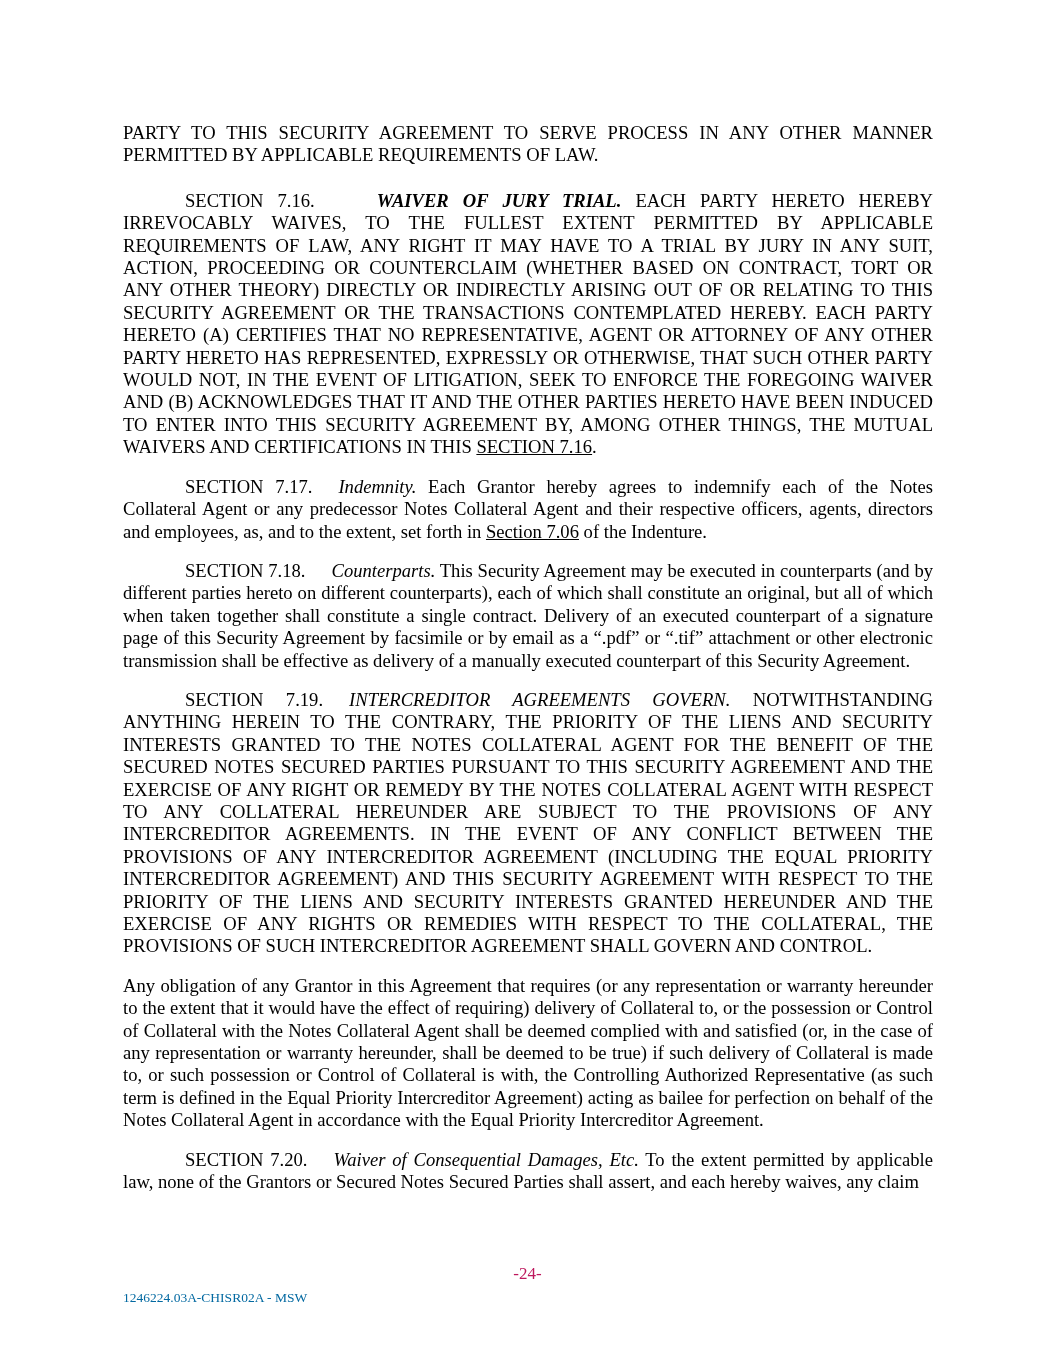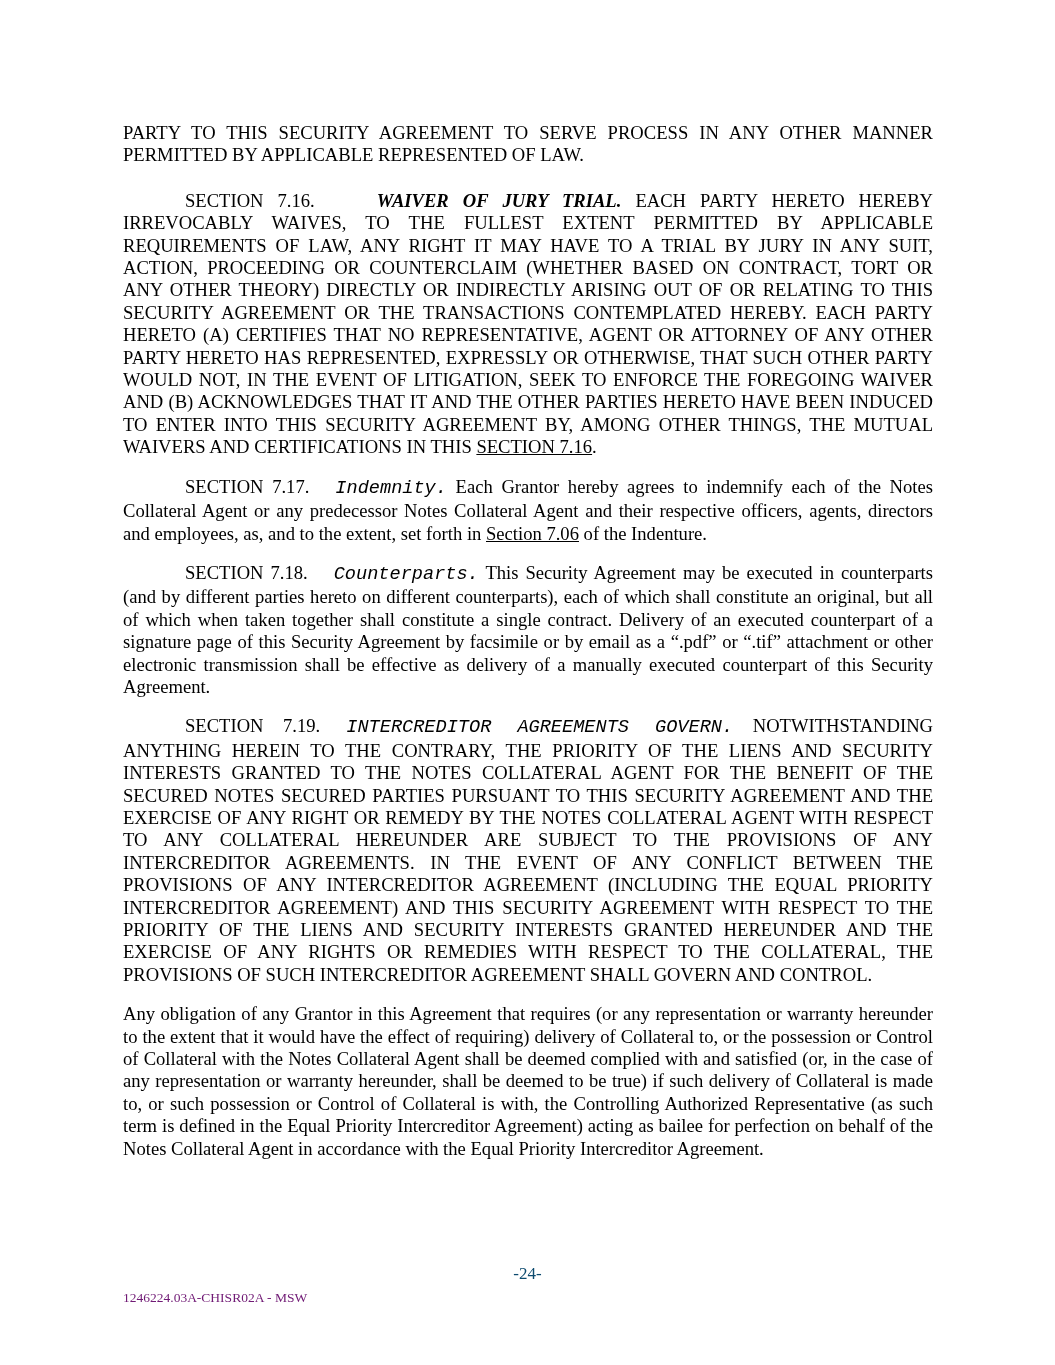--- a/index.html
+++ b/index.html
@@ -27,59 +27,60 @@
     font-size: 18.6px;
     line-height: 22.4px;
     text-align: justify;
     color: #000000;
   }
   p.para.first {
     margin-bottom: 23px;
   }
   .indent { text-indent: 62px; }
   .b  { font-weight: normal; }
-  .i  { font-style: italic; font-family: Liberation Mono, monospace; }
+  .i  { font-style: italic; }
   .bi { font-weight: bold; font-style: italic; margin-left: 36px; }
   .u  { text-decoration: underline; }
   .tab { display: inline-block; width: 26px; }
   .page-number {
     position: absolute;
     top: 1264px;
     left: 0;
     width: 100%;
     text-align: center;
     font-size: 17px;
     line-height: 20px;
-    color: #0c4a6e;
+    color: #be185d;
   }
   .doc-id {
     position: absolute;
     top: 1290px;
     left: 123px;
     font-size: 13.5px;
     line-height: 16px;
-    color: #701a75;
+    color: #0369a1;
   }
 </style>
 </head>
 <body>
 
 <div class="page">
   <div class="content">
 
-    <p class="para first"><span>PARTY TO THIS SECURITY AGREEMENT TO SERVE PROCESS IN ANY OTHER MANNER PERMITTED BY APPLICABLE REPRESENTED OF LAW.</span></p>
+    <p class="para first"><span>PARTY TO THIS SECURITY AGREEMENT TO SERVE PROCESS IN ANY OTHER MANNER PERMITTED BY APPLICABLE REQUIREMENTS OF LAW.</span></p>
 
     <p class="para indent"><span>SECTION 7.16.</span><span class="tab"></span><span class="bi">WAIVER OF JURY TRIAL.</span><span class="b">  EACH PARTY HERETO HEREBY IRREVOCABLY WAIVES, TO THE FULLEST EXTENT PERMITTED BY APPLICABLE REQUIREMENTS OF LAW, ANY RIGHT IT MAY HAVE TO A TRIAL BY JURY IN ANY SUIT, ACTION, PROCEEDING OR COUNTERCLAIM (WHETHER BASED ON CONTRACT, TORT OR ANY OTHER THEORY) DIRECTLY OR INDIRECTLY ARISING OUT OF OR RELATING TO THIS SECURITY AGREEMENT OR THE TRANSACTIONS CONTEMPLATED HEREBY.  EACH PARTY HERETO (A) CERTIFIES THAT NO REPRESENTATIVE, AGENT OR ATTORNEY OF ANY OTHER PARTY HERETO HAS REPRESENTED, EXPRESSLY OR OTHERWISE, THAT SUCH OTHER PARTY WOULD NOT, IN THE EVENT OF LITIGATION, SEEK TO ENFORCE THE FOREGOING WAIVER AND (B) ACKNOWLEDGES THAT IT AND THE OTHER PARTIES HERETO HAVE BEEN INDUCED TO ENTER INTO THIS SECURITY AGREEMENT BY, AMONG OTHER THINGS, THE MUTUAL WAIVERS AND CERTIFICATIONS IN THIS </span><span class="b u">SECTION 7.16</span><span class="b">.</span></p>
 
     <p class="para indent"><span>SECTION 7.17.</span><span class="tab"></span><span class="i">Indemnity.</span><span>  Each Grantor hereby agrees to indemnify each of the Notes Collateral Agent or any predecessor Notes Collateral Agent and their respective officers, agents, directors and employees, as, and to the extent, set forth in </span><span class="u">Section 7.06</span><span> of the Indenture.</span></p>
 
     <p class="para indent"><span>SECTION 7.18.</span><span class="tab"></span><span class="i">Counterparts.</span><span>  This Security Agreement may be executed in counterparts (and by different parties hereto on different counterparts), each of which shall constitute an original, but all of which when taken together shall constitute a single contract.  Delivery of an executed counterpart of a signature page of this Security Agreement by facsimile or by email as a “.pdf” or “.tif” attachment or other electronic transmission shall be effective as delivery of a manually executed counterpart of this Security Agreement.</span></p>
 
     <p class="para indent"><span>SECTION 7.19.</span><span class="tab"></span><span class="i">INTERCREDITOR AGREEMENTS GOVERN.</span><span>  NOTWITHSTANDING ANYTHING HEREIN TO THE CONTRARY, THE PRIORITY OF THE LIENS AND SECURITY INTERESTS GRANTED TO THE NOTES COLLATERAL AGENT FOR THE BENEFIT OF THE SECURED NOTES SECURED PARTIES PURSUANT TO THIS SECURITY AGREEMENT AND THE EXERCISE OF ANY RIGHT OR REMEDY BY THE NOTES COLLATERAL AGENT WITH RESPECT TO ANY COLLATERAL HEREUNDER ARE SUBJECT TO THE PROVISIONS OF ANY INTERCREDITOR AGREEMENTS.  IN THE EVENT OF ANY CONFLICT BETWEEN THE PROVISIONS OF ANY INTERCREDITOR AGREEMENT (INCLUDING THE EQUAL PRIORITY INTERCREDITOR AGREEMENT) AND THIS SECURITY AGREEMENT WITH RESPECT TO THE PRIORITY OF THE LIENS AND SECURITY INTERESTS GRANTED HEREUNDER AND THE EXERCISE OF ANY RIGHTS OR REMEDIES WITH RESPECT TO THE COLLATERAL, THE PROVISIONS OF SUCH INTERCREDITOR AGREEMENT SHALL GOVERN AND CONTROL.</span></p>
 
     <p class="para"><span>Any obligation of any Grantor in this Agreement that requires (or any representation or warranty hereunder to the extent that it would have the effect of requiring) delivery of Collateral to, or the possession or Control of Collateral with the Notes Collateral Agent shall be deemed complied with and satisfied (or, in the case of any representation or warranty hereunder, shall be deemed to be true) if such delivery of Collateral is made to, or such possession or Control of Collateral is with, the Controlling Authorized Representative (as such term is defined in the Equal Priority Intercreditor Agreement) acting as bailee for perfection on behalf of the Notes Collateral Agent in accordance with the Equal Priority Intercreditor Agreement.</span></p>
 
+    <p class="para indent"><span>SECTION 7.20.</span><span class="tab"></span><span class="i">Waiver of Consequential Damages, Etc.</span><span>  To the extent permitted by applicable law, none of the Grantors or Secured Notes Secured Parties shall assert, and each hereby waives, any claim</span></p>
 
   </div>
 
   <div class="page-number">-24-</div>
   <div class="doc-id">1246224.03A-CHISR02A - MSW</div>
 </div>
 
 </body></html>

